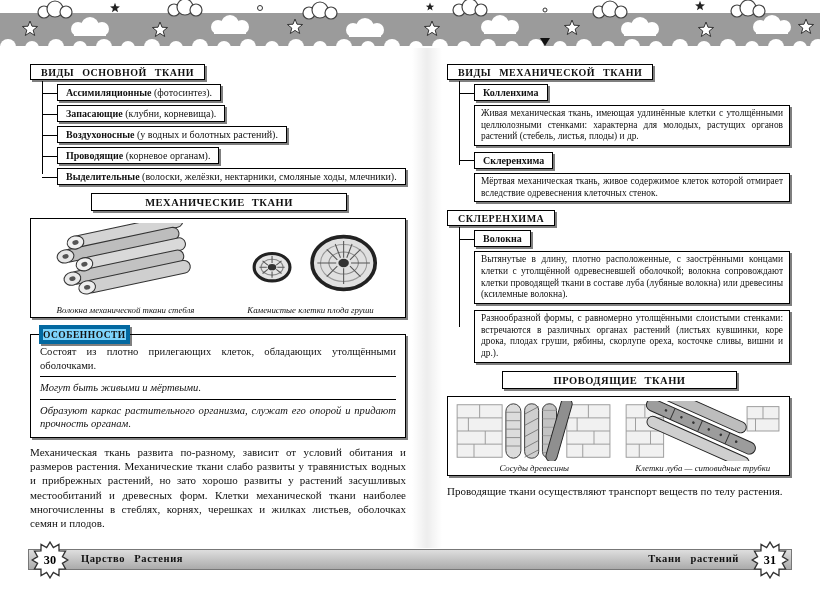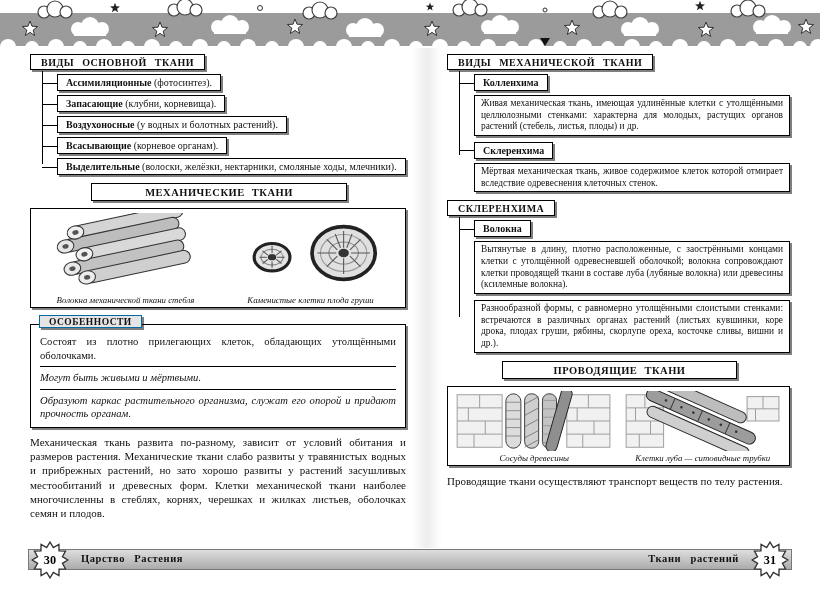--- a/index.html
+++ b/index.html
@@ -1,21 +1,21 @@
 <!DOCTYPE html>
 <html><head>
 <meta charset="utf-8">
 <style>
   html,body{margin:0;padding:0;background:#e8e8e8;}
   #spread{position:relative;width:820px;height:601px;background:#ffffff;overflow:hidden;
           font-family:"Liberation Serif","DejaVu Serif",serif;color:#111;}
   
   #topband{position:absolute;top:0;left:0;}
   
-  .page{position:absolute;top:52px;height:494px;overflow:hidden;}
+  .page{position:absolute;top:62px;height:494px;overflow:hidden;}
   #page-left{left:30px;width:378px;}
   #page-right{left:447px;width:345px;}
   .gutter{position:absolute;top:48px;left:412px;width:30px;height:500px;
           background:linear-gradient(90deg,rgba(0,0,0,0) 0%,rgba(0,0,0,0.07) 50%,rgba(0,0,0,0) 100%);}
   
   .box-title{display:inline-block;border:1px solid #000;background:#fff;
              box-shadow:2px 2px 0 rgba(0,0,0,0.5);padding:2px 10px 1px;
              font-weight:bold;font-size:10px;letter-spacing:.5px;word-spacing:5px;margin-bottom:4px;}
   
   .tree{position:relative;margin-left:12px;margin-bottom:2px;}
@@ -39,22 +39,22 @@
   .banner::after{right:-11px;transform:skewY(14deg);}
   
   .fig-box{border:1px solid #000;background:#fff;box-shadow:2px 2px 0 rgba(0,0,0,0.5);
            display:flex;padding:4px 2px 2px;margin:2px 2px 8px 0;}
   .fig{width:50%;margin:0;text-align:center;font-style:italic;}
   .fig svg{display:block;margin:0 auto;}
   .fig figcaption{font-size:8.8px;line-height:1.15;margin-top:2px;}
   
   .features{position:relative;border:1px solid #000;background:#fff;box-shadow:2px 2px 0 rgba(0,0,0,0.5);
             margin:16px 2px 7px 0;padding:6px 9px 2px;}
-  .features-label{position:absolute;top:-10px;left:8px;border:1px solid #0369a1;background:#e5e5e5;
-            box-shadow:2px 2px 0 rgba(0,0,0,0.5);padding:1px 9px 0;font-weight:bold;
+  .features-label{position:absolute;top:-10px;left:8px;border:4px solid #0369a1;background:#7dd3fc;
+            box-shadow:2px 2px 0 rgba(0,0,0,0.5);padding:1px 0 0;font-weight:bold;
             font-size:9.5px;letter-spacing:.5px;}
   .feature-row{font-size:10.6px;line-height:1.28;text-align:justify;padding:4px 0;}
   .feature-row + .feature-row{border-top:1px solid #000;font-style:italic;}
   
   .body-text{font-size:11px;line-height:1.3;text-align:justify;margin:4px 2px 0 0;}
   
   #footer-bar{position:absolute;left:28px;top:549px;width:764px;height:21px;
               background:linear-gradient(#dedede,#ababab);border:1px solid #777;box-sizing:border-box;}
   .footer-title{position:absolute;top:3px;font-weight:bold;font-size:10.5px;
                 letter-spacing:.6px;word-spacing:6px;}
@@ -159,21 +159,21 @@
 
   <section class="page" id="page-left">
 
     <div class="box-title">ВИДЫ ОСНОВНОЙ ТКАНИ</div>
 
     <div class="tree">
       <i class="vline vl-a"></i>
       <div class="titem"><b>Ассимиляционные</b><span> (фотосинтез).</span></div>
       <div class="titem"><b>Запасающие</b><span> (клубни, корневища).</span></div>
       <div class="titem"><b>Воздухоносные</b><span> (у водных и болотных растений).</span></div>
-      <div class="titem"><b>Всасывающие</b><span> (корневое органам).</span></div>
+      <div class="titem"><b>Проводящие</b><span> (корневое органам).</span></div>
       <div class="titem"><b>Выделительные</b><span> (волоски, желёзки, нектарники, смоляные ходы, млечники).</span></div>
     </div>
 
     <div class="banner-wrap">
       <div class="banner">МЕХАНИЧЕСКИЕ ТКАНИ</div>
     </div>
 
     <div class="fig-box">
       <figure class="fig">
         <svg width="180" height="80" viewBox="0 0 170 76">

